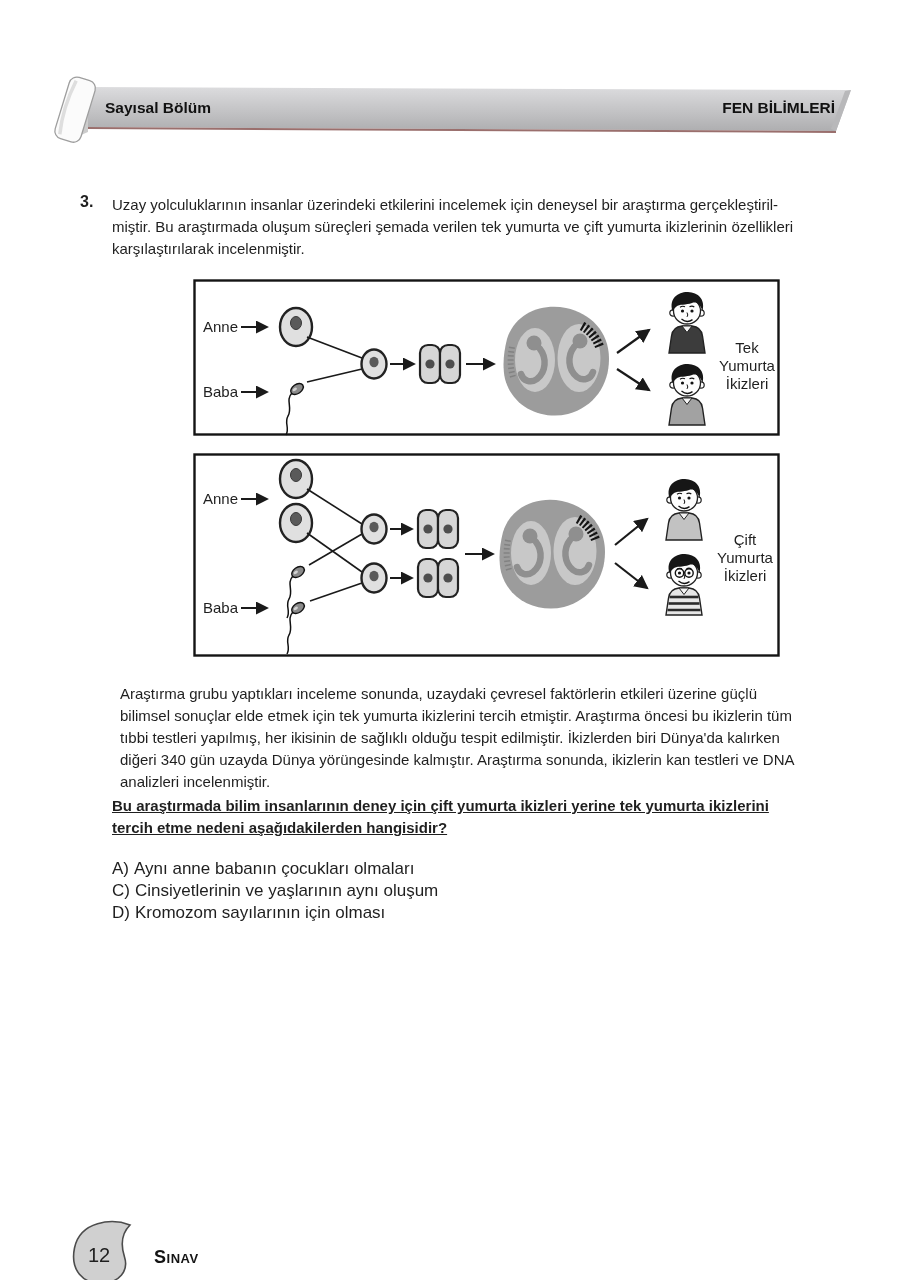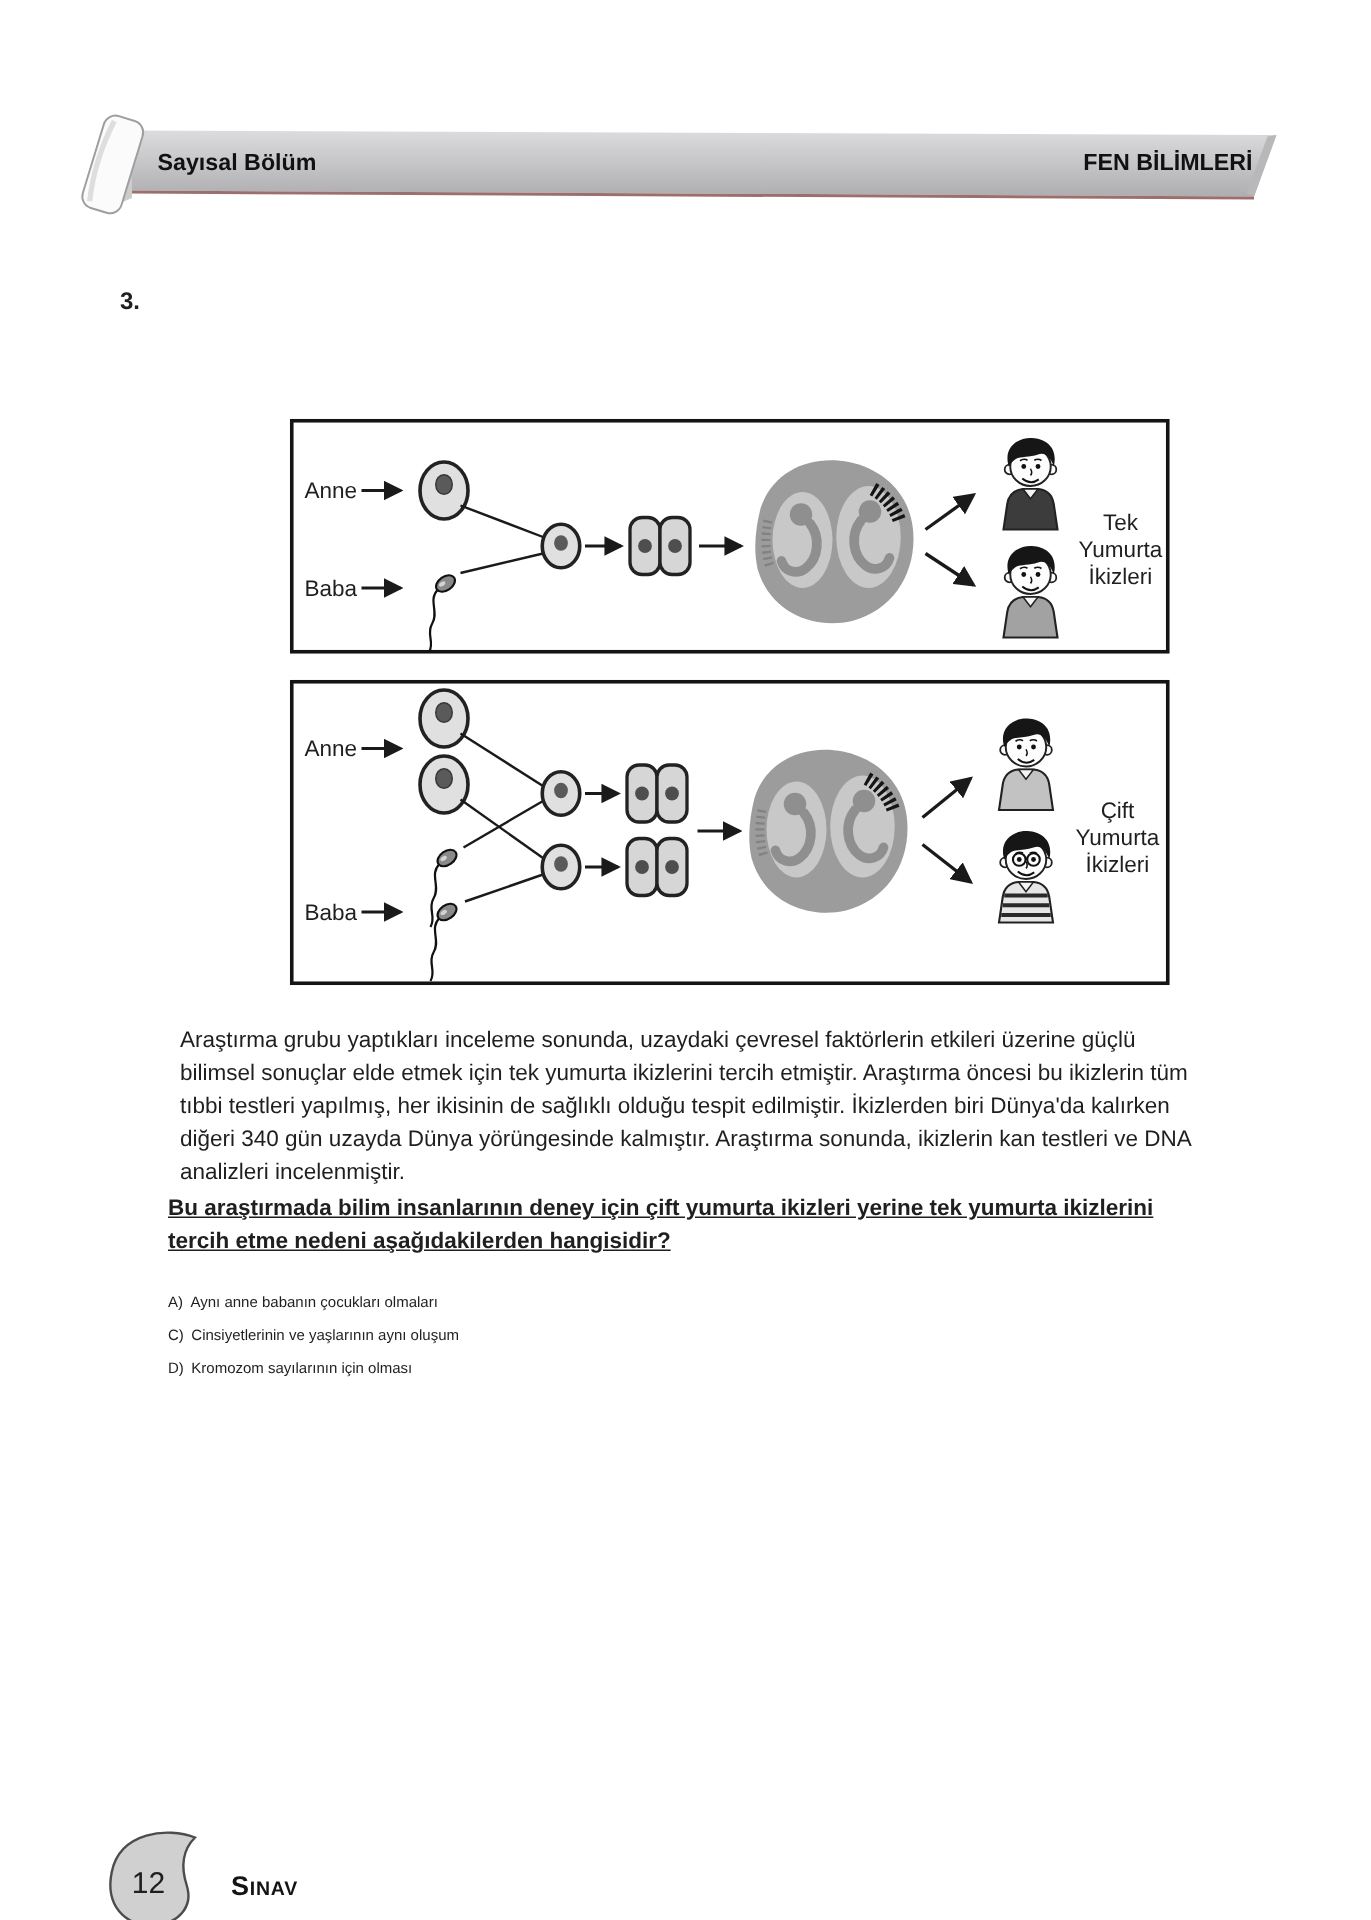--- a/index.html
+++ b/index.html
@@ -4,21 +4,21 @@
 <style>
   html,body{margin:0;padding:0;background:#fff;}
   .page{position:relative;width:914px;height:1280px;background:#ffffff;overflow:hidden;
         font-family:"Liberation Sans",sans-serif;color:#1f1f1f;margin-top:40px;}
   .abs{position:absolute;}
   .q-num{left:80px;top:153px;font-size:16px;font-weight:bold;}
   .para{font-size:15px;line-height:22px;white-space:pre-line;}
   .q-intro{left:112px;top:154px;width:780px;}
   .q-body{left:120px;top:643px;width:780px;}
   .q-stem{left:112px;top:755px;width:780px;font-weight:bold;text-decoration:underline;}
-  .q-options{left:112px;top:818px;width:780px;font-size:10px;}
+  .q-options{left:112px;top:818px;width:780px;font-size:17px;}
   .opt{line-height:22px;}
   .opt .lbl{margin-right:5px;}
   .dbox{position:absolute;}
   .dbox svg{display:block;}
   svg text{font-family:"Liberation Sans",sans-serif;fill:#1f1f1f;}
   .hdr-text{font-weight:bold;font-size:15.5px;fill:#111;}
   .diag-label{font-size:15px;}
   .brand-text{font-weight:bold;fill:#141414;letter-spacing:0.5px;}
 </style>
 </head>
@@ -101,20 +101,23 @@
     <path d="M88,50 L88,92 L74,98 Z" fill="#8f8f8f" opacity="0.45"></path>
     <g transform="rotate(17 76 72)">
       <rect x="61" y="38" width="27" height="64" rx="8" fill="#fbfbfb" stroke="#9e9e9e" stroke-width="1.3"></rect>
       <path d="M67,42 C63.5,62 63.5,80 67,98" stroke="#dedede" stroke-width="3.5" fill="none"></path>
     </g>
     <text x="105" y="73" class="hdr-text">Sayısal Bölüm</text>
     <text x="835" y="73" class="hdr-text" text-anchor="end">FEN BİLİMLERİ</text>
   </svg>
 
   <div class="abs q-num">3.</div>
+  <div class="abs para q-intro">Uzay yolculuklarının insanlar üzerindeki etkilerini incelemek için deneysel bir araştırma gerçekleştiril-
+miştir. Bu araştırmada oluşum süreçleri şemada verilen tek yumurta ve çift yumurta ikizlerinin özellikleri
+karşılaştırılarak incelenmiştir.</div>
 
   <div class="dbox" style="left:193px;top:239px">
     <svg width="587" height="157" viewBox="0 0 587 157">
       <rect x="1.5" y="1.5" width="584" height="154" fill="#fff" stroke="#141414" stroke-width="2.4"></rect>
       <text x="10" y="53" class="diag-label">Anne</text>
       <line x1="48" y1="48" x2="74" y2="48" stroke="#1a1a1a" stroke-width="2" marker-end="url(#ah)"></line>
       <use href="#egg" x="103" y="48"></use>
       <text x="10" y="118" class="diag-label">Baba</text>
       <line x1="48" y1="113" x2="74" y2="113" stroke="#1a1a1a" stroke-width="2" marker-end="url(#ah)"></line>
       <use href="#sperm" x="104" y="110"></use>

